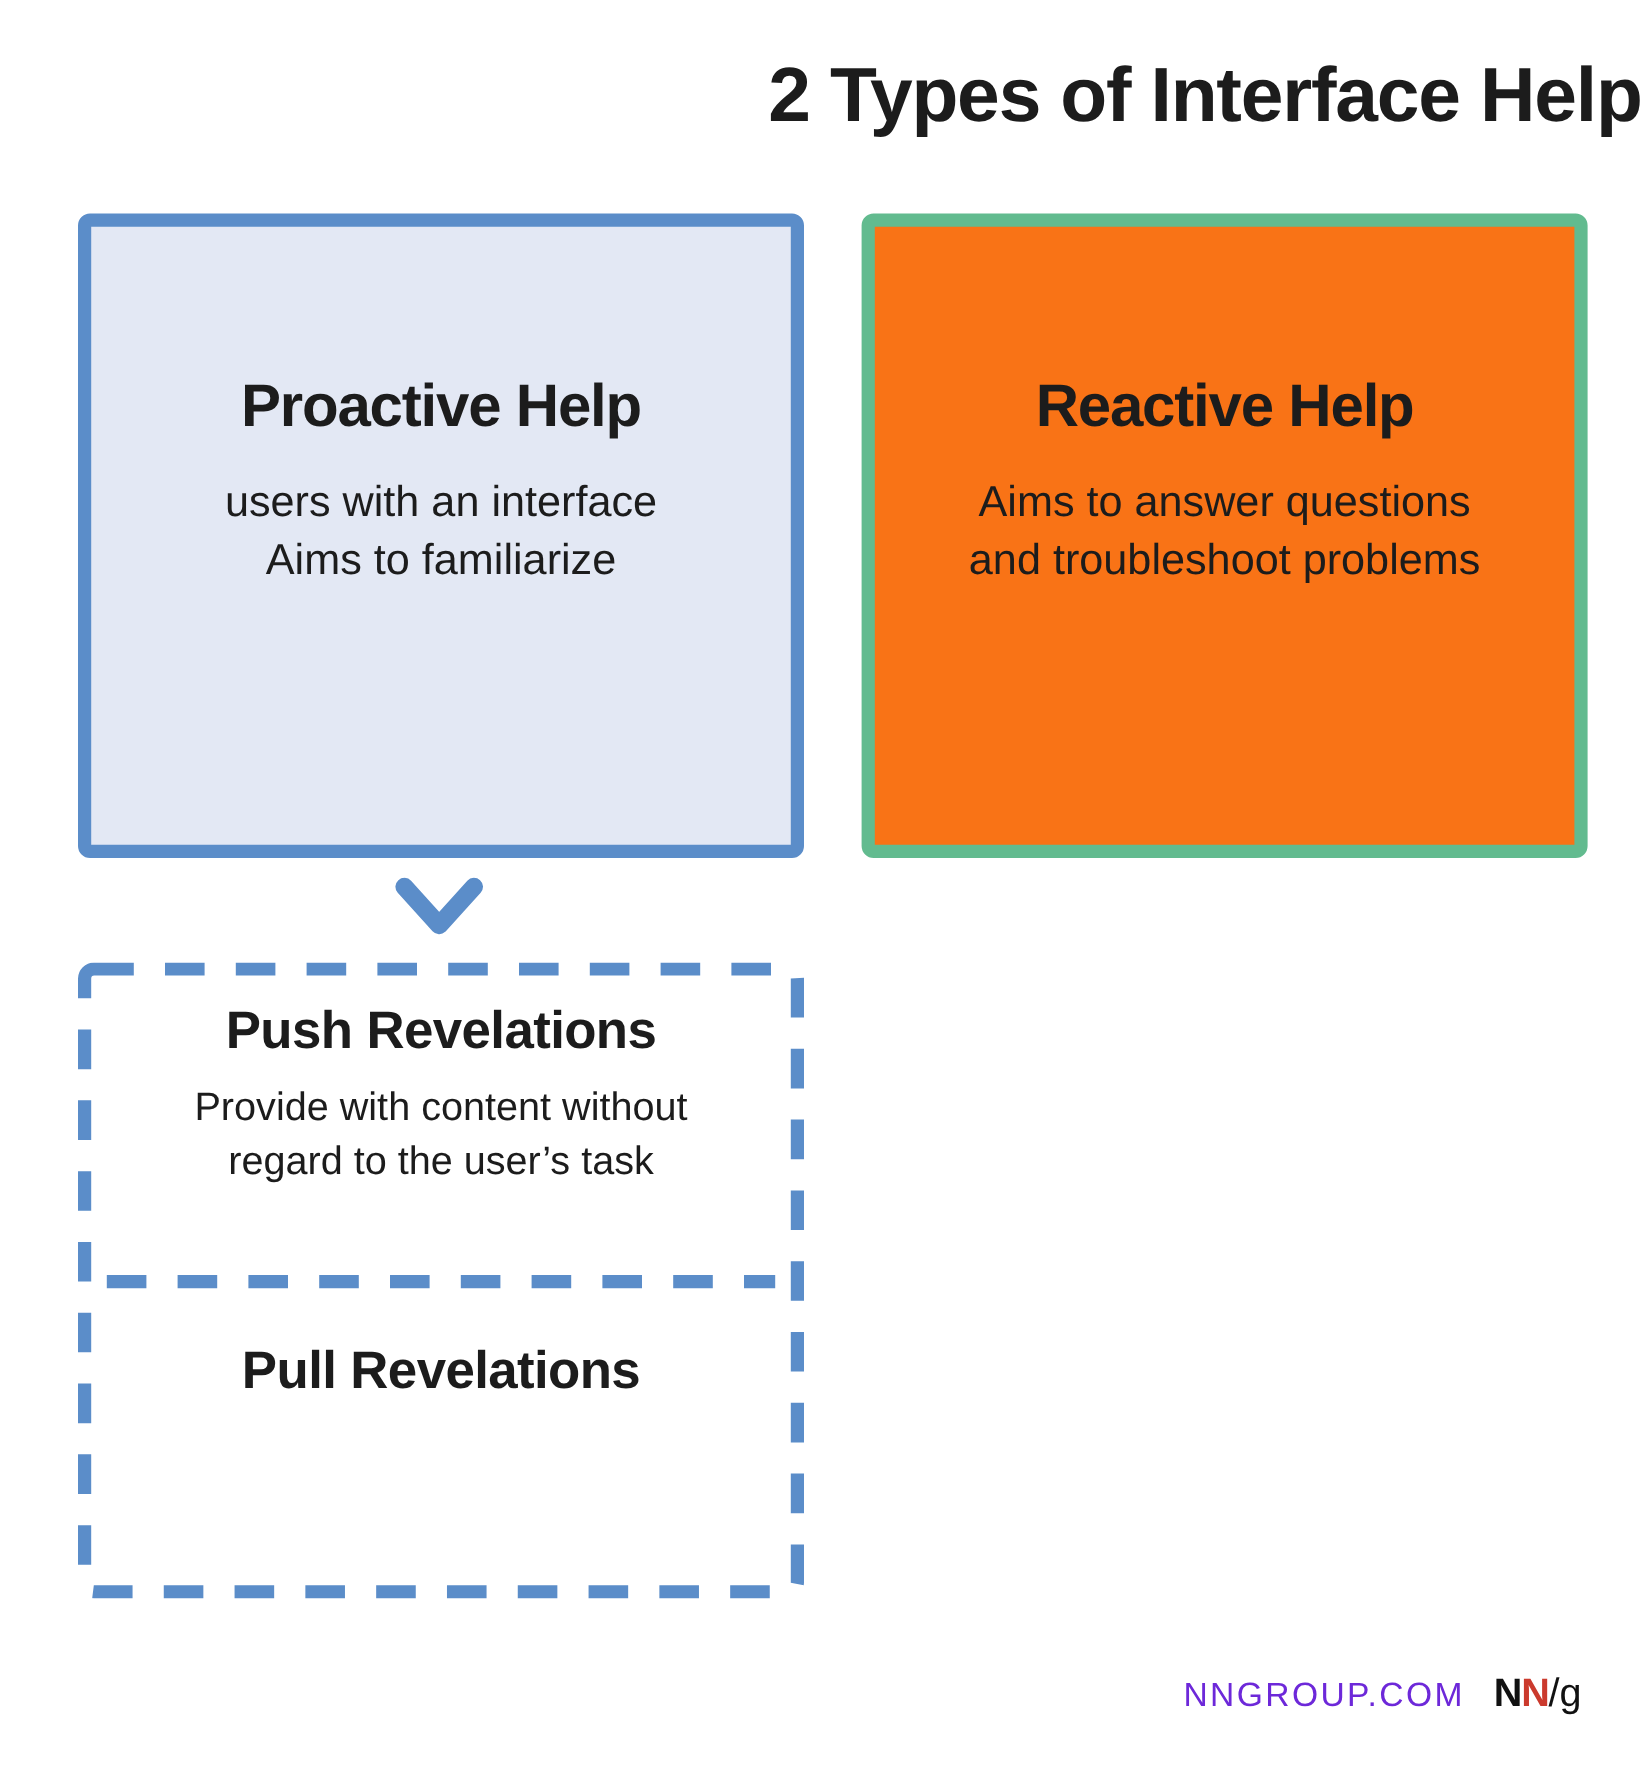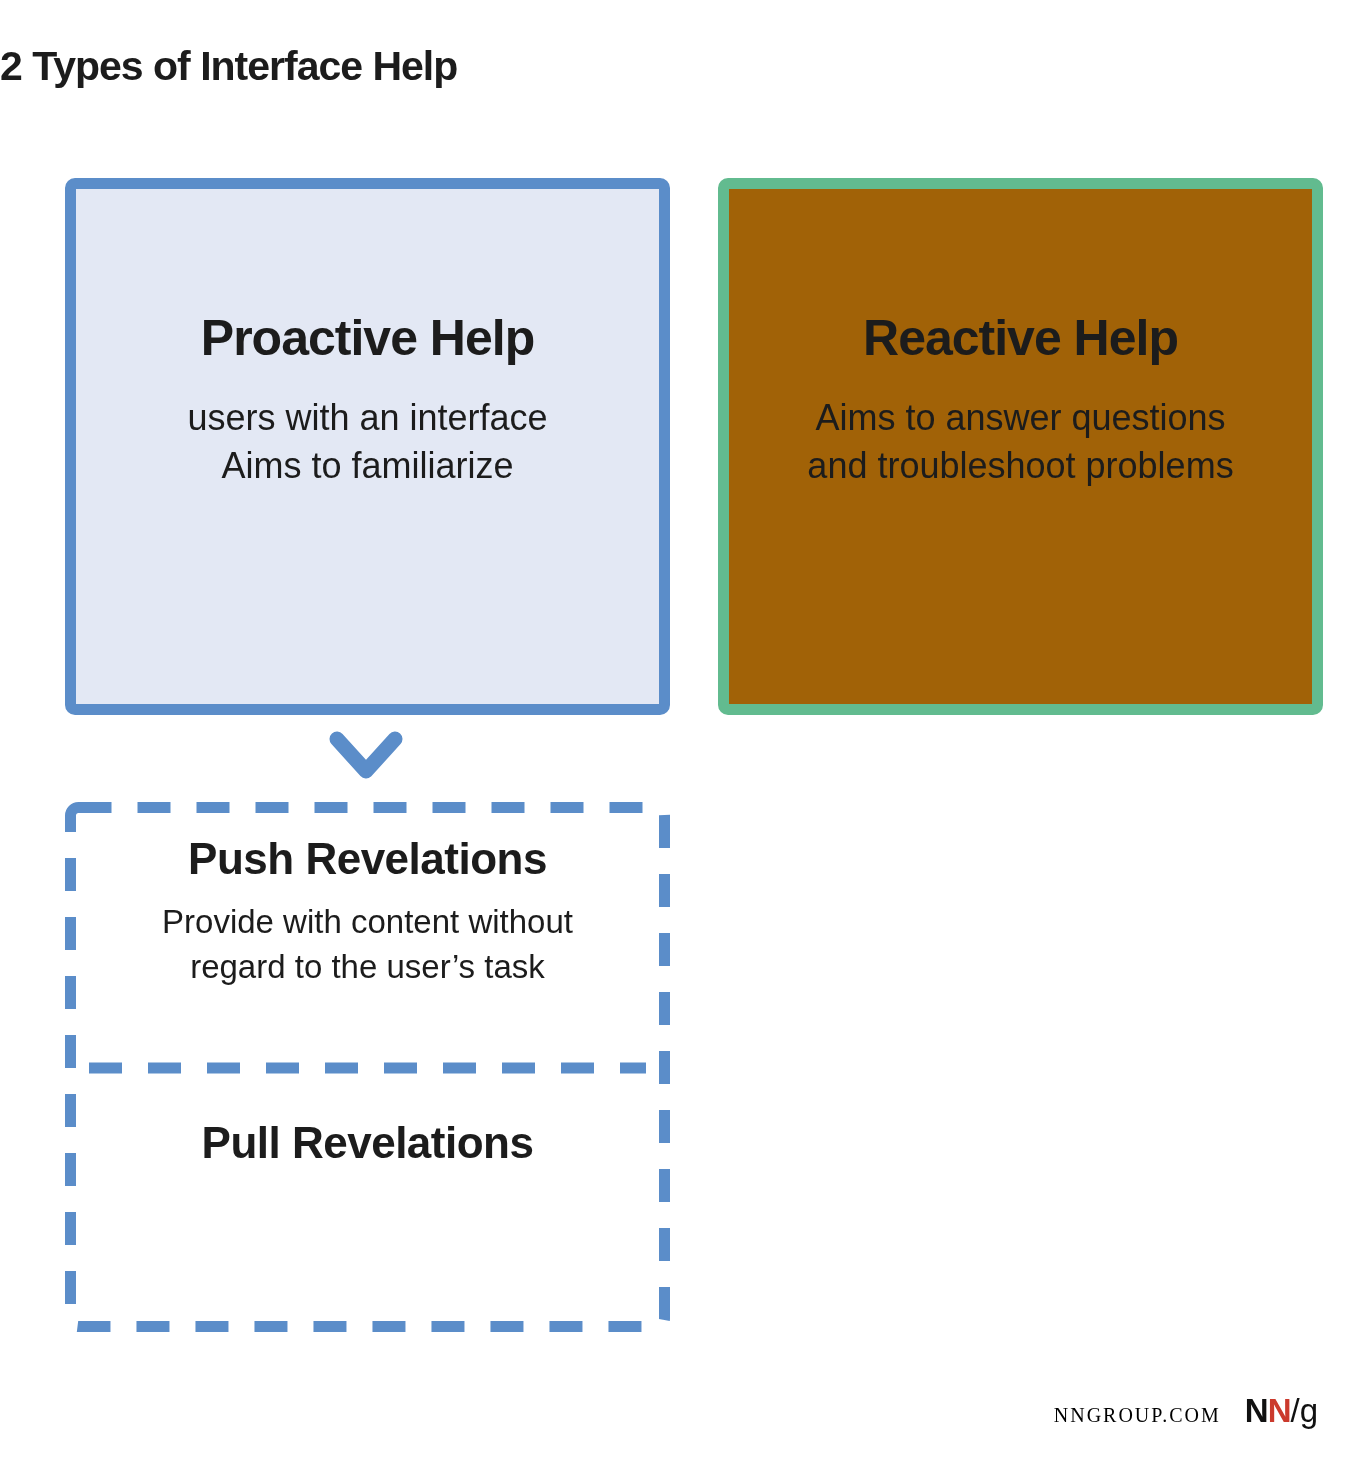--- a/index.html
+++ b/index.html
@@ -10,37 +10,37 @@
     background: #ffffff;
     font-family: "Liberation Sans", "DejaVu Sans", sans-serif;
     color: #1c1c1c;
     overflow: hidden;
   }
   .page-title {
     position: absolute;
     top: 44px;
     left: 0;
     width: 100%;
-    text-align: left;
-    font-size: 41px;
+    text-align: right;
+    font-size: 64px;
     font-weight: 700;
     letter-spacing: -1px;
     line-height: 1.1;
   }
   .big-box {
     position: absolute;
     top: 178px;
     width: 605px;
     height: 537px;
     box-sizing: border-box;
     border-radius: 10px;
     text-align: center;
   }
   .big-box.blue  { left: 65px;  background: #e3e8f4; border: 11px solid #5b8dc9; }
-  .big-box.green { left: 718px; background: #a16207; border: 11px solid #62bb8f; }
+  .big-box.green { left: 718px; background: #f97316; border: 11px solid #62bb8f; }
   .box-heading {
     margin-top: 119px;
     font-size: 50px;
     font-weight: 700;
     letter-spacing: -1px;
     line-height: 1.2;
   }
   .box-desc {
     margin-top: 26px;
     font-size: 36px;
@@ -83,24 +83,23 @@
   }
   .footer {
     position: absolute;
     top: 1392px;
     right: 50px;
     display: flex;
     align-items: baseline;
     gap: 24px;
   }
   .site-url {
-    font-size: 20px;
+    font-size: 28px;
     letter-spacing: 2px;
-    color: #000000;
-    font-family: Liberation Serif, serif;
+    color: #6d28d9;
   }
   .nng-logo {
     font-size: 33px;
     font-weight: 700;
     letter-spacing: -1px;
     color: #111111;
   }
   .nng-logo .n2 { color: #cb3a2d; }
   .nng-logo .suffix { font-weight: 400; letter-spacing: 0; }
 </style>

